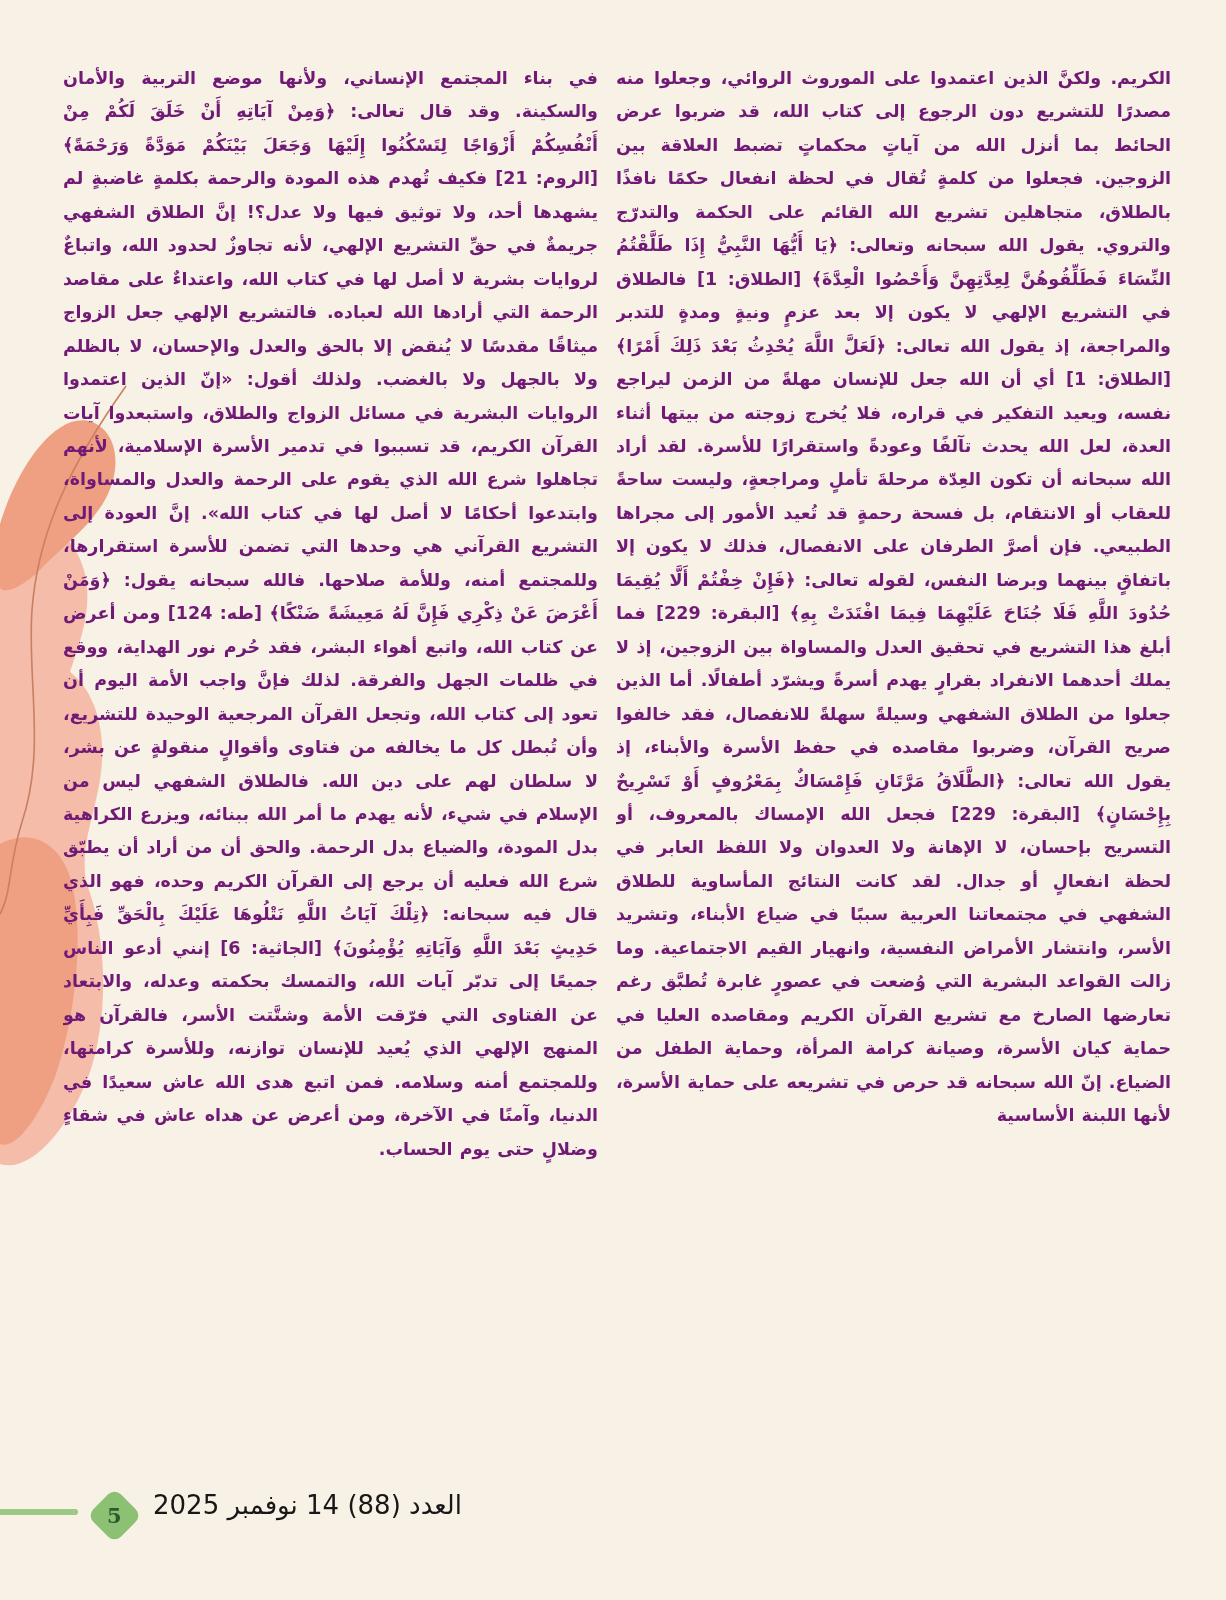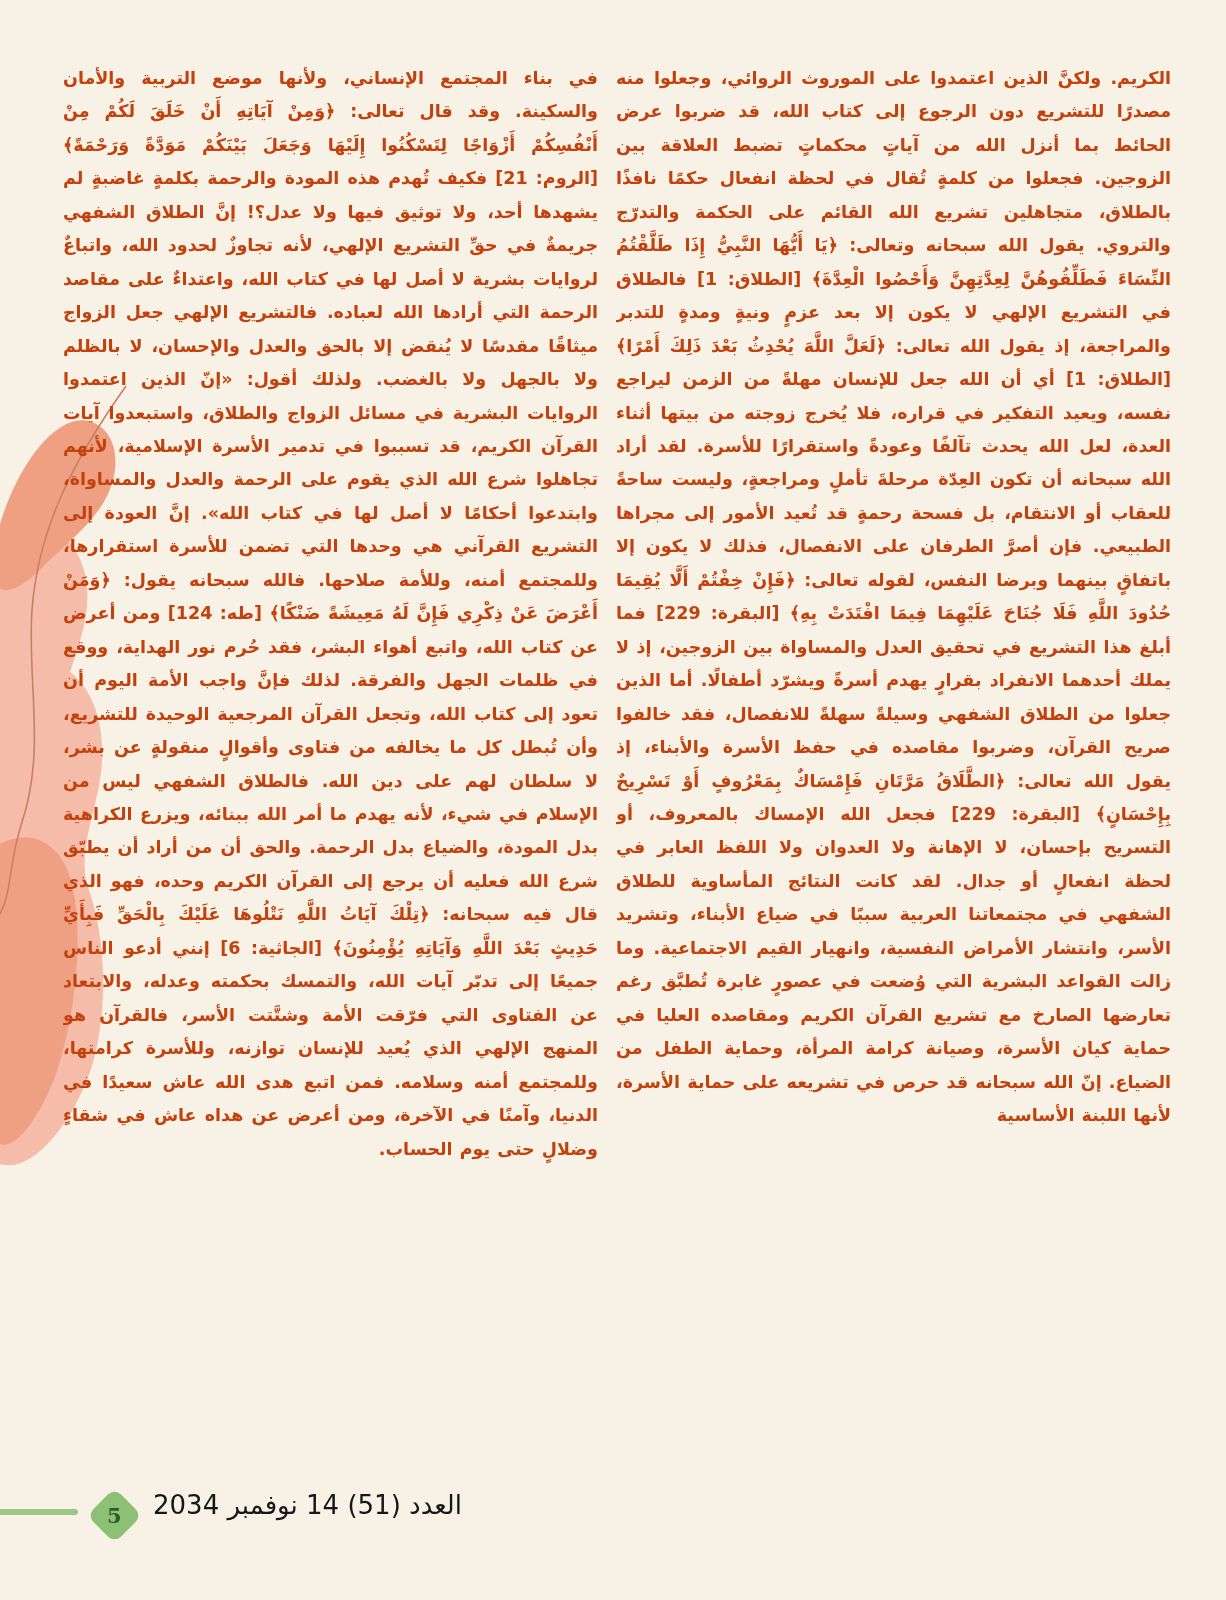--- a/index.html
+++ b/index.html
@@ -33,21 +33,21 @@
     flex-direction:row;
     gap:18px;
     direction:rtl;
   }
   .col{
     direction:rtl;
     text-align:justify;
     font-weight:bold;
     font-size:17.5px;
     line-height:33.45px;
-    color:#c2410c;
+    color:#701a75;
     overflow:hidden;
     height:1415px;
     word-spacing:1px;
   }
   .col-right{width:555px;}
   .col-left{width:535px;}
   
   .footer-rule{
     position:absolute;
     left:0;top:1509px;
@@ -101,15 +101,15 @@
 
   <main class="columns">
     <div class="col col-right">الكريم. ولكنَّ الذين اعتمدوا على الموروث الروائي، وجعلوا منه مصدرًا للتشريع دون الرجوع إلى كتاب الله، قد ضربوا عرض الحائط بما أنزل الله من آياتٍ محكماتٍ تضبط العلاقة بين الزوجين. فجعلوا من كلمةٍ تُقال في لحظة انفعال حكمًا نافذًا بالطلاق، متجاهلين تشريع الله القائم على الحكمة والتدرّج والتروي. يقول الله سبحانه وتعالى: ﴿يَا أَيُّهَا النَّبِيُّ إِذَا طَلَّقْتُمُ النِّسَاءَ فَطَلِّقُوهُنَّ لِعِدَّتِهِنَّ وَأَحْصُوا الْعِدَّةَ﴾ [الطلاق: 1] فالطلاق في التشريع الإلهي لا يكون إلا بعد عزمٍ ونيةٍ ومدةٍ للتدبر والمراجعة، إذ يقول الله تعالى: ﴿لَعَلَّ اللَّهَ يُحْدِثُ بَعْدَ ذَلِكَ أَمْرًا﴾ [الطلاق: 1] أي أن الله جعل للإنسان مهلةً من الزمن ليراجع نفسه، ويعيد التفكير في قراره، فلا يُخرج زوجته من بيتها أثناء العدة، لعل الله يحدث تآلفًا وعودةً واستقرارًا للأسرة. لقد أراد الله سبحانه أن تكون العِدّة مرحلةَ تأملٍ ومراجعةٍ، وليست ساحةً للعقاب أو الانتقام، بل فسحة رحمةٍ قد تُعيد الأمور إلى مجراها الطبيعي. فإن أصرَّ الطرفان على الانفصال، فذلك لا يكون إلا باتفاقٍ بينهما وبرضا النفس، لقوله تعالى: ﴿فَإِنْ خِفْتُمْ أَلَّا يُقِيمَا حُدُودَ اللَّهِ فَلَا جُنَاحَ عَلَيْهِمَا فِيمَا افْتَدَتْ بِهِ﴾ [البقرة: 229] فما أبلغ هذا التشريع في تحقيق العدل والمساواة بين الزوجين، إذ لا يملك أحدهما الانفراد بقرارٍ يهدم أسرةً ويشرّد أطفالًا. أما الذين جعلوا من الطلاق الشفهي وسيلةً سهلةً للانفصال، فقد خالفوا صريح القرآن، وضربوا مقاصده في حفظ الأسرة والأبناء، إذ يقول الله تعالى: ﴿الطَّلَاقُ مَرَّتَانِ فَإِمْسَاكٌ بِمَعْرُوفٍ أَوْ تَسْرِيحٌ بِإِحْسَانٍ﴾ [البقرة: 229] فجعل الله الإمساك بالمعروف، أو التسريح بإحسان، لا الإهانة ولا العدوان ولا اللفظ العابر في لحظة انفعالٍ أو جدال. لقد كانت النتائج المأساوية للطلاق الشفهي في مجتمعاتنا العربية سببًا في ضياع الأبناء، وتشريد الأسر، وانتشار الأمراض النفسية، وانهيار القيم الاجتماعية. وما زالت القواعد البشرية التي وُضعت في عصورٍ غابرة تُطبَّق رغم تعارضها الصارخ مع تشريع القرآن الكريم ومقاصده العليا في حماية كيان الأسرة، وصيانة كرامة المرأة، وحماية الطفل من الضياع. إنّ الله سبحانه قد حرص في تشريعه على حماية الأسرة، لأنها اللبنة الأساسية</div>
     <div class="col col-left">في بناء المجتمع الإنساني، ولأنها موضع التربية والأمان والسكينة. وقد قال تعالى: ﴿وَمِنْ آيَاتِهِ أَنْ خَلَقَ لَكُمْ مِنْ أَنْفُسِكُمْ أَزْوَاجًا لِتَسْكُنُوا إِلَيْهَا وَجَعَلَ بَيْنَكُمْ مَوَدَّةً وَرَحْمَةً﴾ [الروم: 21] فكيف تُهدم هذه المودة والرحمة بكلمةٍ غاضبةٍ لم يشهدها أحد، ولا توثيق فيها ولا عدل؟! إنَّ الطلاق الشفهي جريمةٌ في حقِّ التشريع الإلهي، لأنه تجاوزٌ لحدود الله، واتباعٌ لروايات بشرية لا أصل لها في كتاب الله، واعتداءٌ على مقاصد الرحمة التي أرادها الله لعباده. فالتشريع الإلهي جعل الزواج ميثاقًا مقدسًا لا يُنقض إلا بالحق والعدل والإحسان، لا بالظلم ولا بالجهل ولا بالغضب. ولذلك أقول: «إنّ الذين اعتمدوا الروايات البشرية في مسائل الزواج والطلاق، واستبعدوا آيات القرآن الكريم، قد تسببوا في تدمير الأسرة الإسلامية، لأنهم تجاهلوا شرع الله الذي يقوم على الرحمة والعدل والمساواة، وابتدعوا أحكامًا لا أصل لها في كتاب الله». إنَّ العودة إلى التشريع القرآني هي وحدها التي تضمن للأسرة استقرارها، وللمجتمع أمنه، وللأمة صلاحها. فالله سبحانه يقول: ﴿وَمَنْ أَعْرَضَ عَنْ ذِكْرِي فَإِنَّ لَهُ مَعِيشَةً ضَنْكًا﴾ [طه: 124] ومن أعرض عن كتاب الله، واتبع أهواء البشر، فقد حُرم نور الهداية، ووقع في ظلمات الجهل والفرقة. لذلك فإنَّ واجب الأمة اليوم أن تعود إلى كتاب الله، وتجعل القرآن المرجعية الوحيدة للتشريع، وأن تُبطل كل ما يخالفه من فتاوى وأقوالٍ منقولةٍ عن بشر، لا سلطان لهم على دين الله. فالطلاق الشفهي ليس من الإسلام في شيء، لأنه يهدم ما أمر الله ببنائه، ويزرع الكراهية بدل المودة، والضياع بدل الرحمة. والحق أن من أراد أن يطبّق شرع الله فعليه أن يرجع إلى القرآن الكريم وحده، فهو الذي قال فيه سبحانه: ﴿تِلْكَ آيَاتُ اللَّهِ نَتْلُوهَا عَلَيْكَ بِالْحَقِّ فَبِأَيِّ حَدِيثٍ بَعْدَ اللَّهِ وَآيَاتِهِ يُؤْمِنُونَ﴾ [الجاثية: 6] إنني أدعو الناس جميعًا إلى تدبّر آيات الله، والتمسك بحكمته وعدله، والابتعاد عن الفتاوى التي فرّقت الأمة وشتَّتت الأسر، فالقرآن هو المنهج الإلهي الذي يُعيد للإنسان توازنه، وللأسرة كرامتها، وللمجتمع أمنه وسلامه. فمن اتبع هدى الله عاش سعيدًا في الدنيا، وآمنًا في الآخرة، ومن أعرض عن هداه عاش في شقاءٍ وضلالٍ حتى يوم الحساب.</div>
   </main>
 
   <div class="footer-rule"></div>
   <div class="page-badge">
     <span>5</span>
   </div>
-  <div class="issue-info">العدد (51) 14 نوفمبر 2034</div>
+  <div class="issue-info">العدد (88) 14 نوفمبر 2025</div>
 
 </div>
 
 </body></html>

